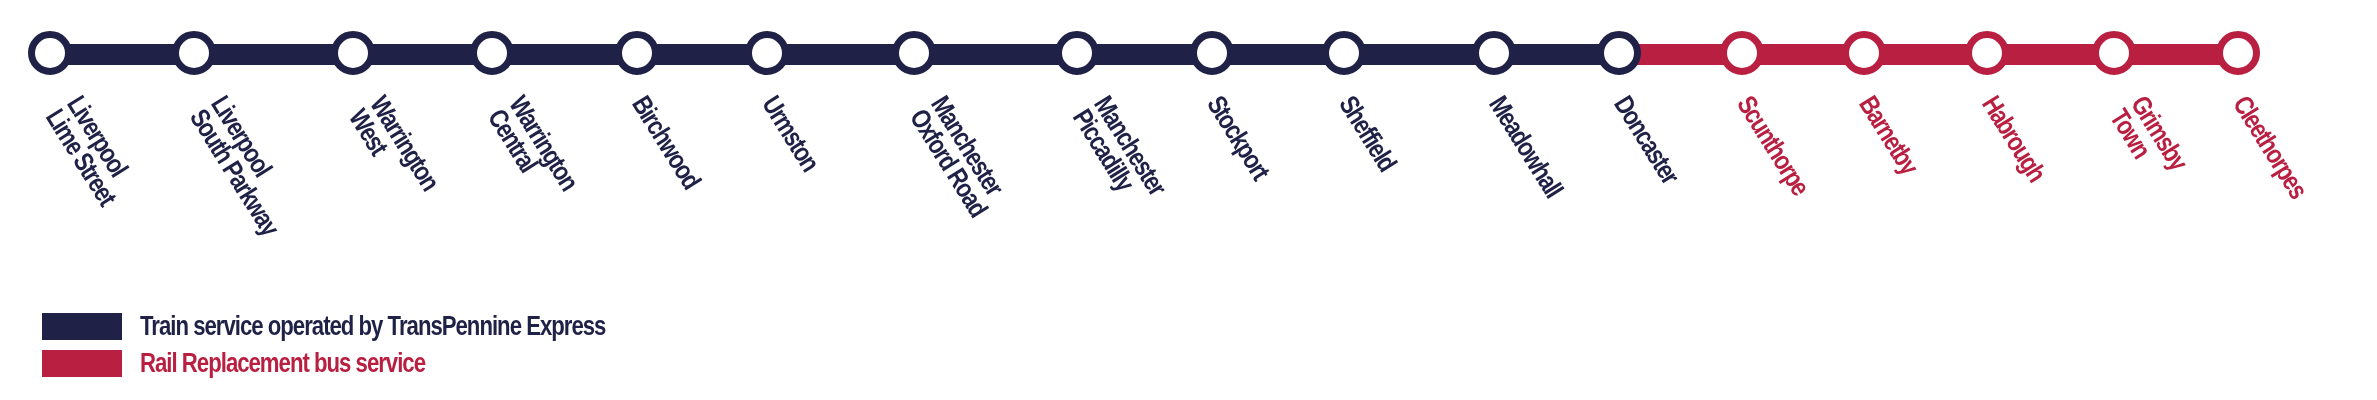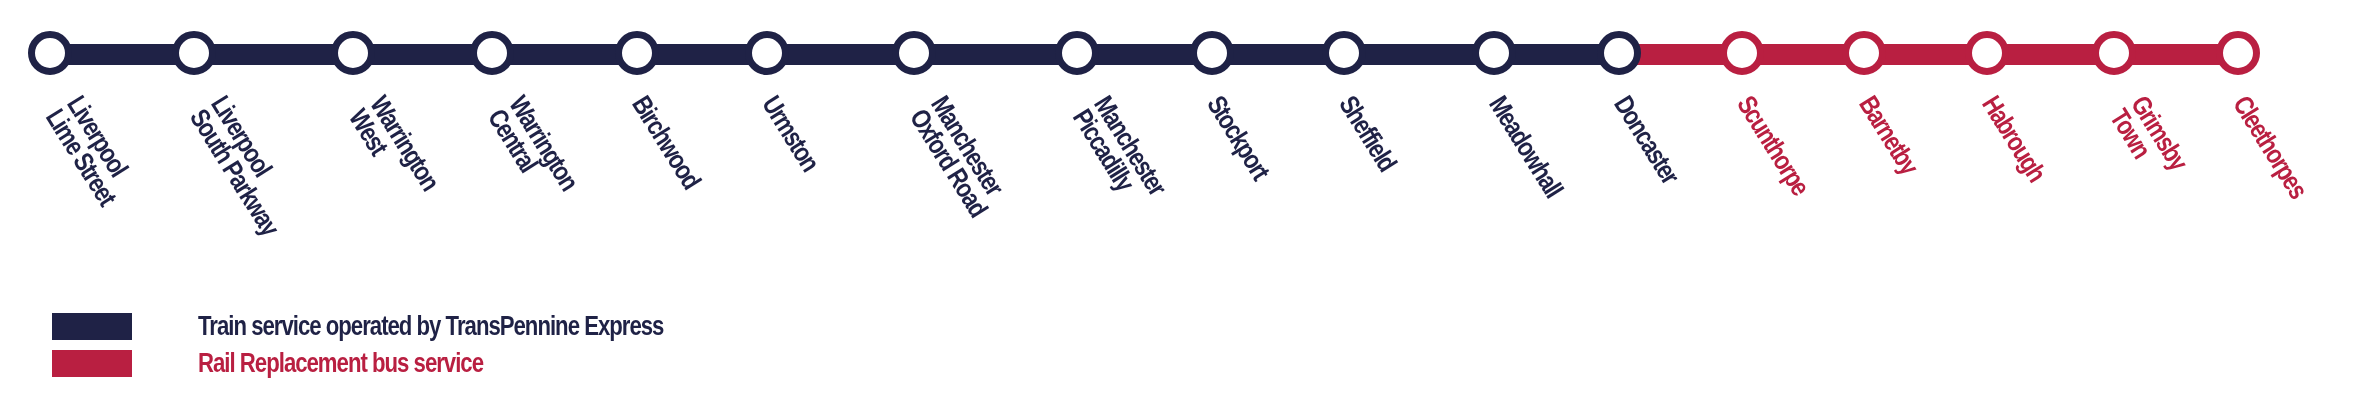--- a/index.html
+++ b/index.html
@@ -5,21 +5,21 @@
   html, body { margin: 0; padding: 0; background: #ffffff; }
   body { width: 2377px; height: 400px; position: relative; overflow: hidden;
          font-family: "Liberation Sans", "DejaVu Sans", sans-serif; }
   #map { position: absolute; left: 0; top: 0; width: 2377px; height: 400px; }
   .seg { position: absolute; height: 21px; top: 44px; }
   .stop { position: absolute; width: 44px; height: 44px; top: 31px; margin-left: -22px;
           border-radius: 50%; box-sizing: border-box; border: 7px solid; background: #fff; cursor: pointer; }
   .label { position: absolute; top: 92px; transform-origin: 0 0; transform: rotate(58deg);
            font-weight: bold; font-size: 27px; line-height: 25px; white-space: pre;
            letter-spacing: -1.5px; transform: rotate(58deg) scaleX(0.82); }
-  .legend-row { position: absolute; left: 52px; height: 27px; display: flex; align-items: center; gap: 48px; }
+  .legend-row { position: absolute; left: 42px; height: 27px; display: flex; align-items: center; }
   .swatch { width: 80px; height: 27px; margin-right: 18px; }
   .legend-text { font-weight: bold; font-size: 27px; letter-spacing: -1.2px;
                  transform: scaleX(0.82); transform-origin: 0 50%; white-space: nowrap; }
 </style>
 </head>
 <body>
 
 <div id="map">
   <div id="segments">
       <div class="seg" style="left: 50px; width: 144px; background: rgb(31, 34, 70);"></div>

